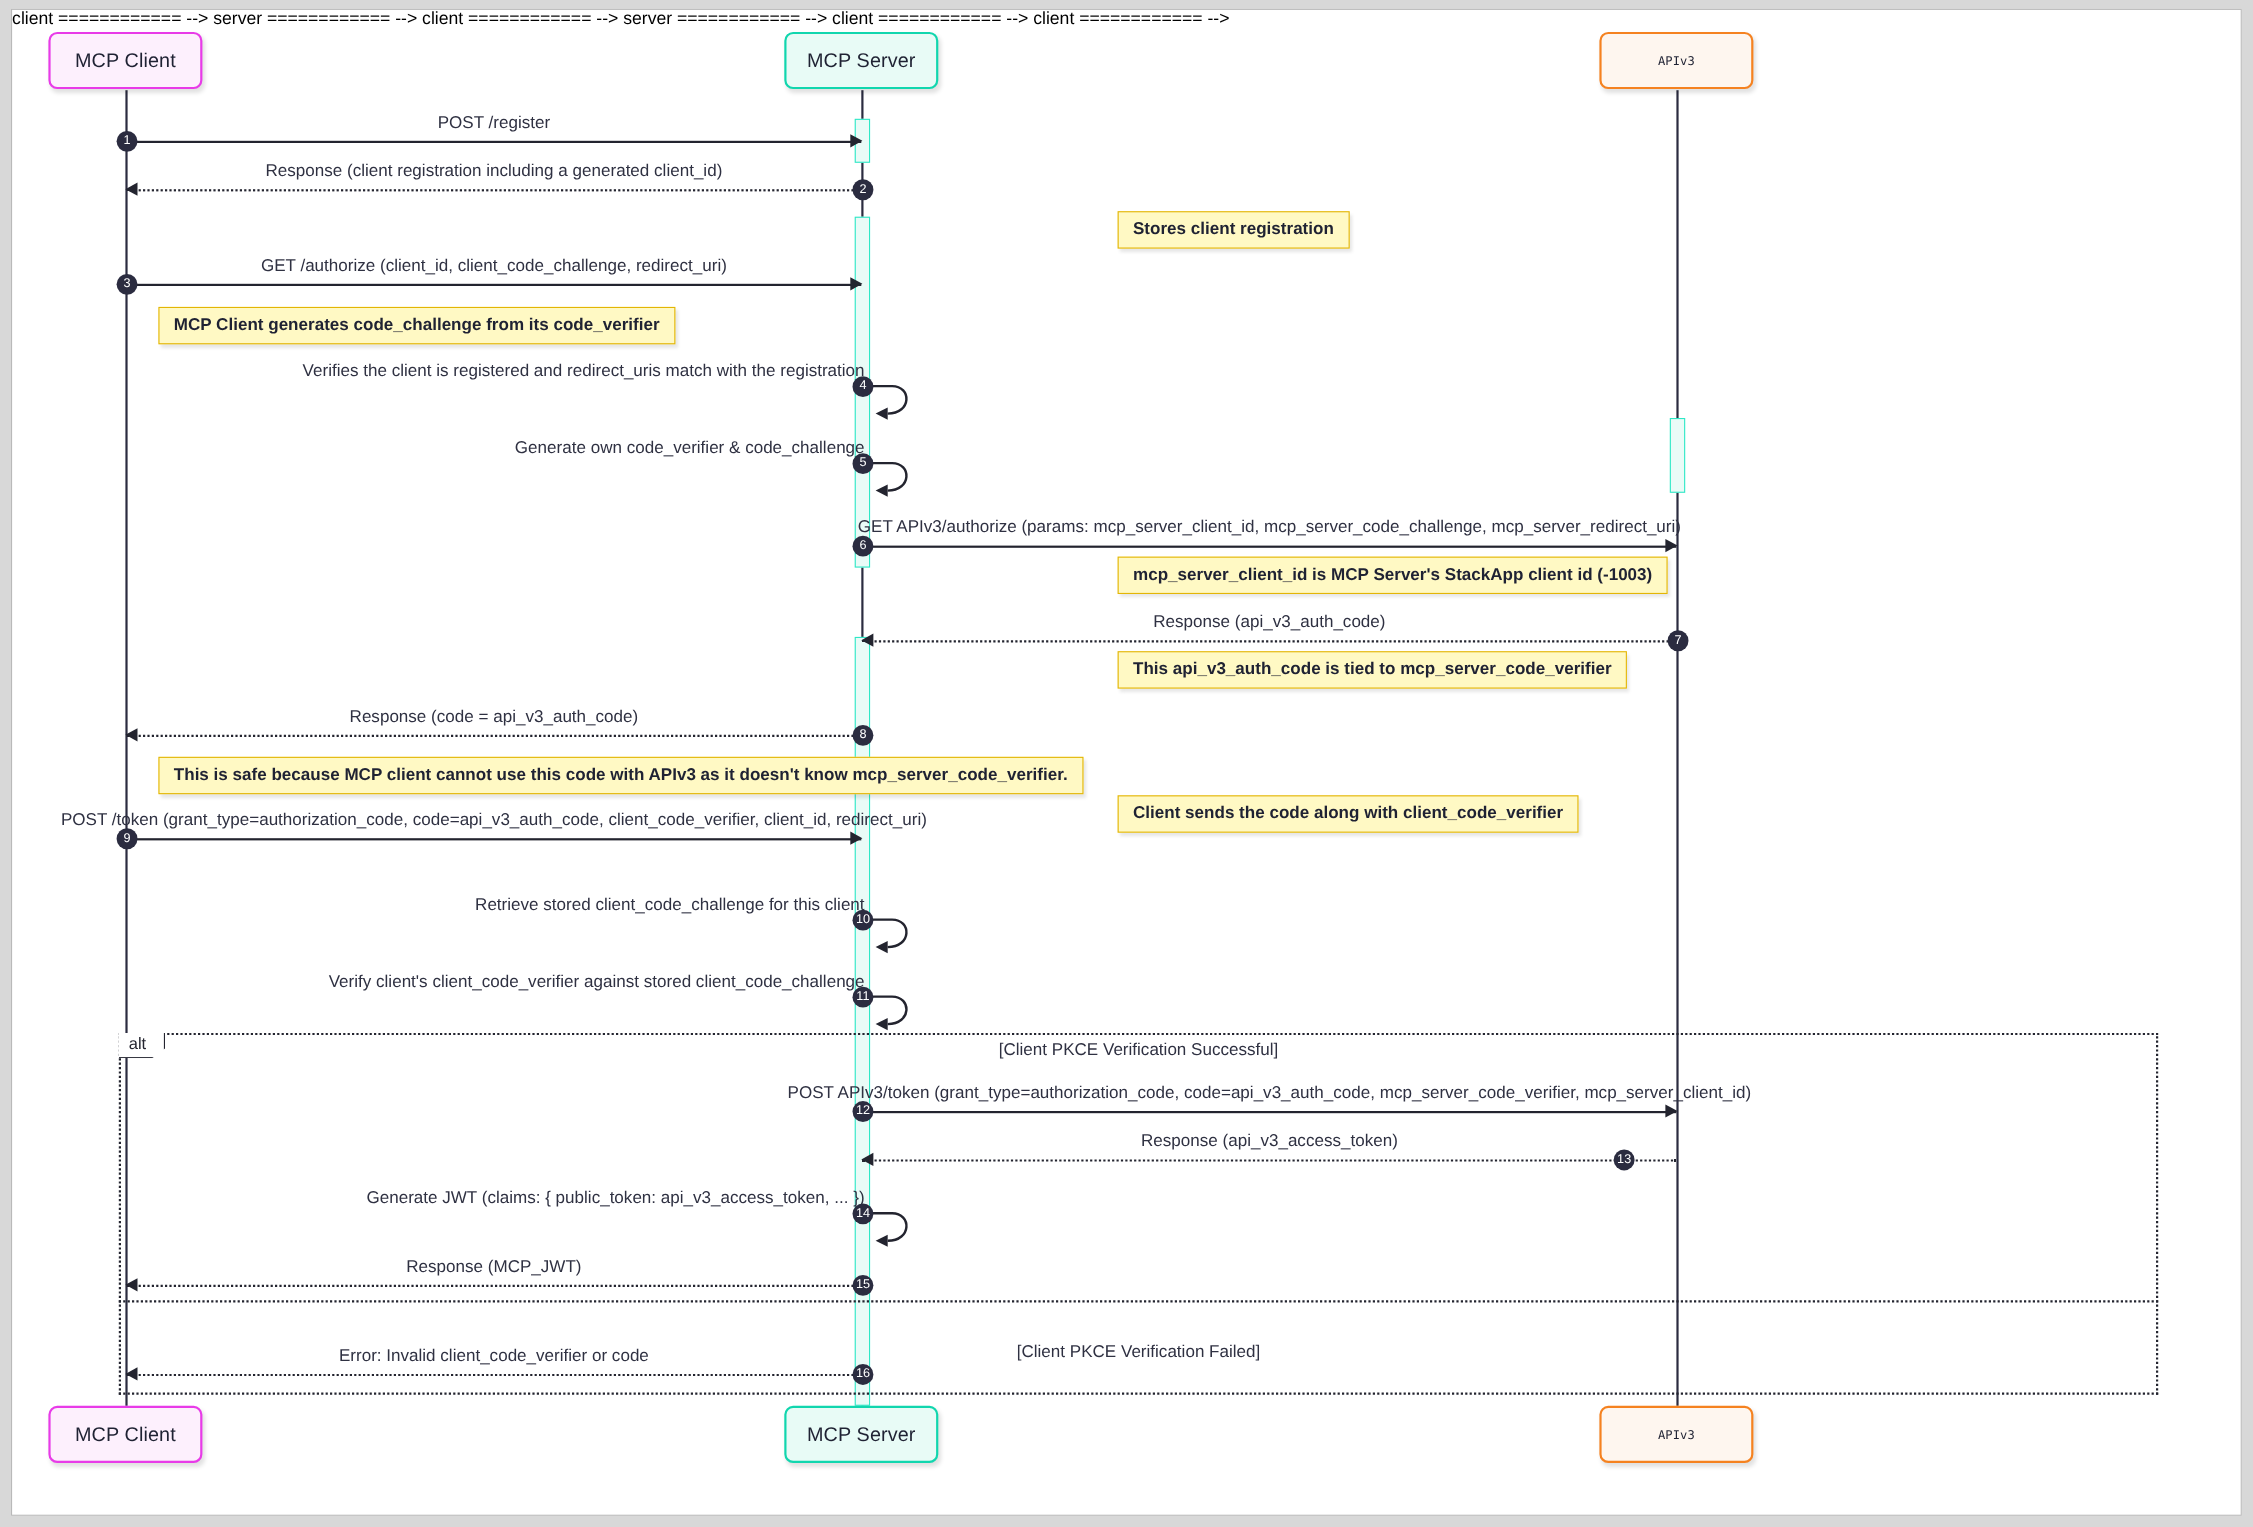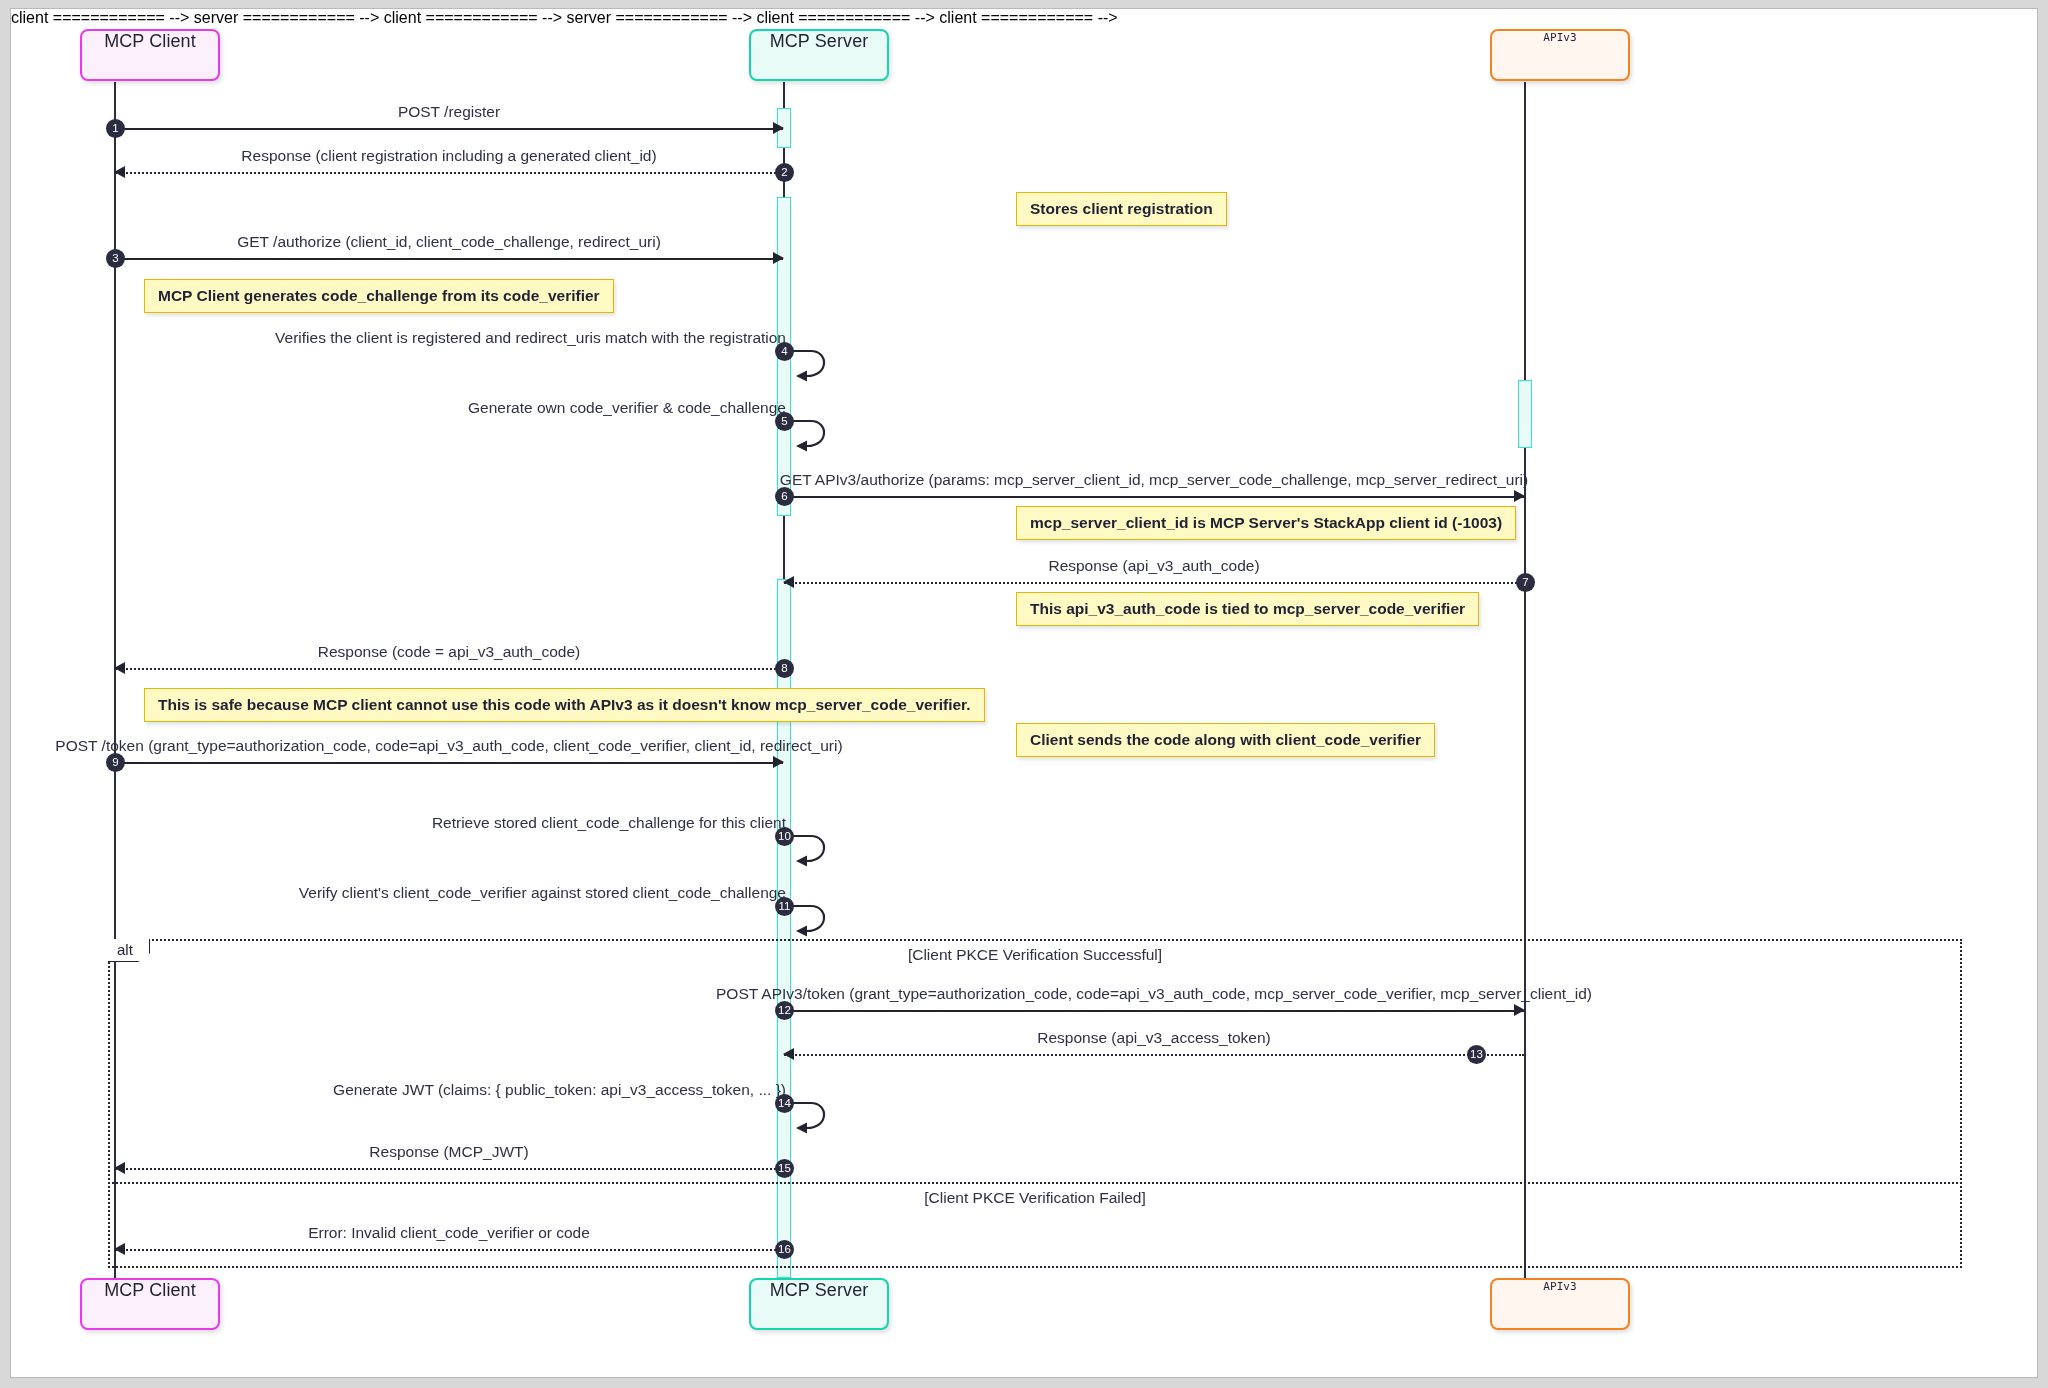--- a/index.html
+++ b/index.html
@@ -28,26 +28,26 @@
     border: 1px solid #b9b9b9;
     box-sizing: border-box;
     overflow: hidden;
   }
   
   .actor {
     position: absolute;
     box-sizing: border-box;
     border-radius: 8px;
     display: flex;
+    align-items: center;
     justify-content: center;
     font-size: 18px;
     color: #1f2233;
     box-shadow: 2px 3px 4px rgba(0,0,0,.12);
     letter-spacing: .1px;
-    margin-left: 36px;
   }
   .actor.client   { background:#fdf0fd; border:2.5px solid #e83be8; }
   .actor.server   { background:#e8fbf6; border:2.5px solid #11d6ae; }
   .actor.api      { background:#fef6ef; border:2.5px solid #f58220;
                     font-family:"DejaVu Sans Mono", monospace; font-size:11px;}
   
   .lifeline {
     position: absolute;
     width: 0;
     border-left: 2px solid #2b2c40;
@@ -352,21 +352,21 @@
      client ============ --&gt;
     <div class="msg dotted" style="left:104px; top:1159px; width:668px;">
       <div class="line"></div>
       <div class="head left"></div>
       <div class="label" style="left:50%;">Response (MCP_JWT)</div>
     </div>
     <div class="seqnum" style="left:764px; top:1150px;">15</div>
 
     
     <div class="altdivider" style="left:97px; top:1173px; width:1854px;"></div>
-    <div class="altcond" style="left:1024px; top:1180px;">[Client PKCE Verification Failed]</div>
+    <div class="altcond" style="left:1024px; top:1212px;">[Client PKCE Verification Failed]</div>
 
      client ============ --&gt;
     <div class="msg dotted" style="left:104px; top:1240px; width:668px;">
       <div class="line"></div>
       <div class="head left"></div>
       <div class="label" style="left:50%;">Error: Invalid client_code_verifier or code</div>
     </div>
     <div class="seqnum" style="left:764px; top:1231px;">16</div>
 
   </div>

